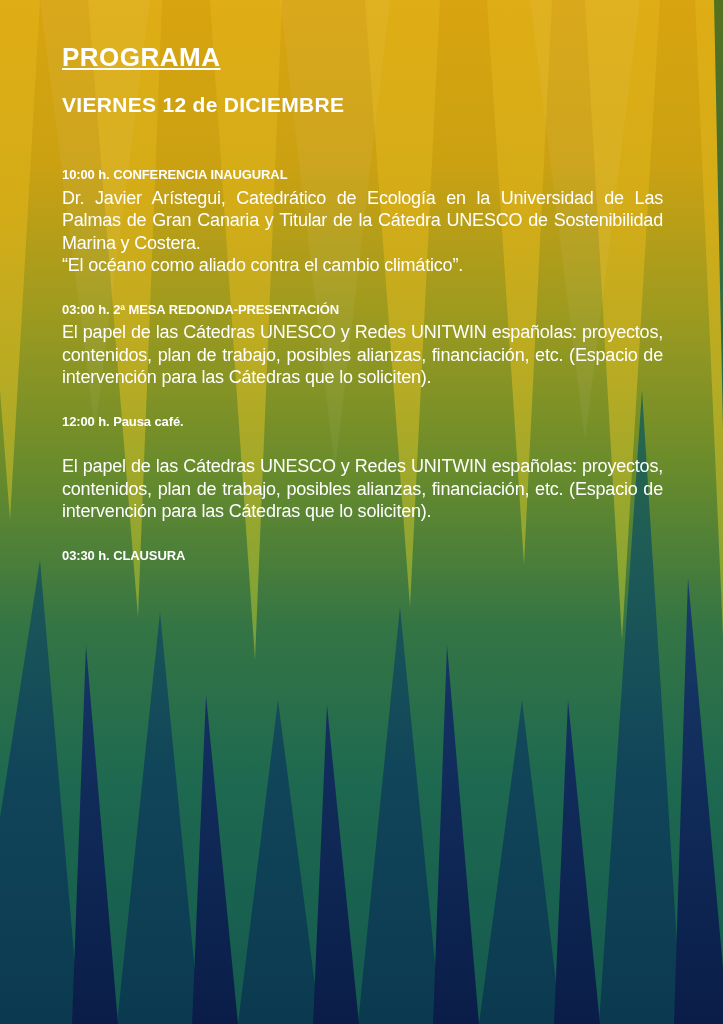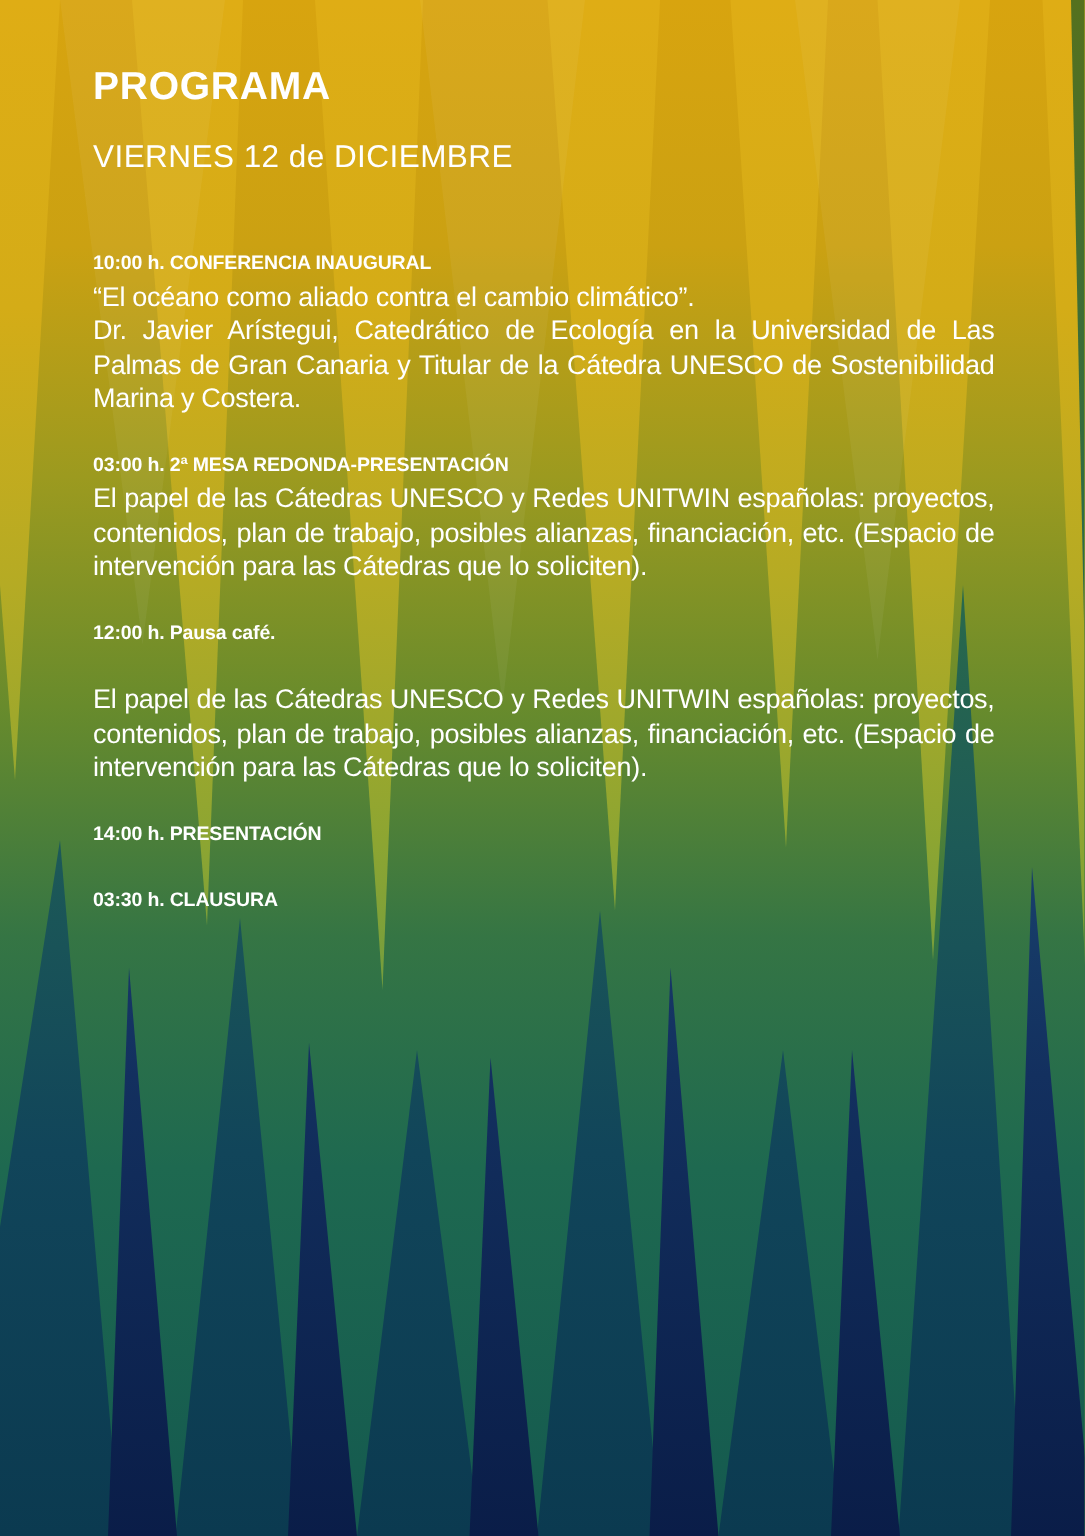--- a/index.html
+++ b/index.html
@@ -9,24 +9,24 @@
     background:#357544;
   }
   .bg{position:absolute;inset:0;z-index:0;}
   .bg svg{display:block;width:723px;height:1024px;}
   .content{
     position:absolute;left:62px;top:42px;width:601px;z-index:1;
     color:#ffffff;
   }
   .title{
     font-size:26px;font-weight:bold;letter-spacing:.5px;
-    line-height:30px;margin:0 0 21px 0;
+    line-height:30px;margin:0 0 21px 0;text-decoration:underline;
   }
   .date{
-    font-size:21px;font-weight:normal;letter-spacing:.3px;
+    font-size:21px;font-weight:bold;letter-spacing:.3px;
     line-height:24px;margin:0 0 47px 0;
   }
   .block{margin:0 0 22px 0;}
   .block h3{
     font-size:13px;font-weight:bold;letter-spacing:-.1px;
     line-height:22.5px;margin:0;
   }
   .block p{
     font-size:18px;font-weight:normal;letter-spacing:-.2px;
     line-height:22.5px;margin:0;text-align:justify;
@@ -107,37 +107,36 @@
     </g>
   </svg>
 </div>
 
 <div class="content">
   <h1 class="title">PROGRAMA</h1>
   <h2 class="date">VIERNES 12 de DICIEMBRE</h2>
 
   <div class="block">
     <h3>10:00 h. CONFERENCIA INAUGURAL</h3>
+    <p>Dr. Javier Arístegui, Catedrático de Ecología en la Universidad de Las Palmas de Gran Canaria y Titular de la Cátedra UNESCO de Sostenibilidad Marina y Costera.</p>
     <p>“El océano como aliado contra el cambio climático”.</p>
-    <p>Dr. Javier Arístegui, Catedrático de Ecología en la Universidad de Las Palmas de Gran Canaria y Titular de la Cátedra UNESCO de Sostenibilidad Marina y Costera.</p>
   </div>
 
   <div class="block">
     <h3>03:00 h. 2ª MESA REDONDA-PRESENTACIÓN</h3>
     <p>El papel de las Cátedras UNESCO y Redes UNITWIN españolas: proyectos, contenidos, plan de trabajo, posibles alianzas, financiación, etc. (Espacio de intervención para las Cátedras que lo soliciten).</p>
   </div>
 
   <div class="block">
     <h3>12:00 h. Pausa café.</h3>
   </div>
 
   <div class="block">
     <p>El papel de las Cátedras UNESCO y Redes UNITWIN españolas: proyectos, contenidos, plan de trabajo, posibles alianzas, financiación, etc. (Espacio de intervención para las Cátedras que lo soliciten).</p>
   </div>
 
   <div class="block">
-    <h3>14:00 h. PRESENTACIÓN</h3>
   </div>
 
   <div class="block">
     <h3>03:30 h. CLAUSURA</h3>
   </div>
 </div>
 
 </body></html>

